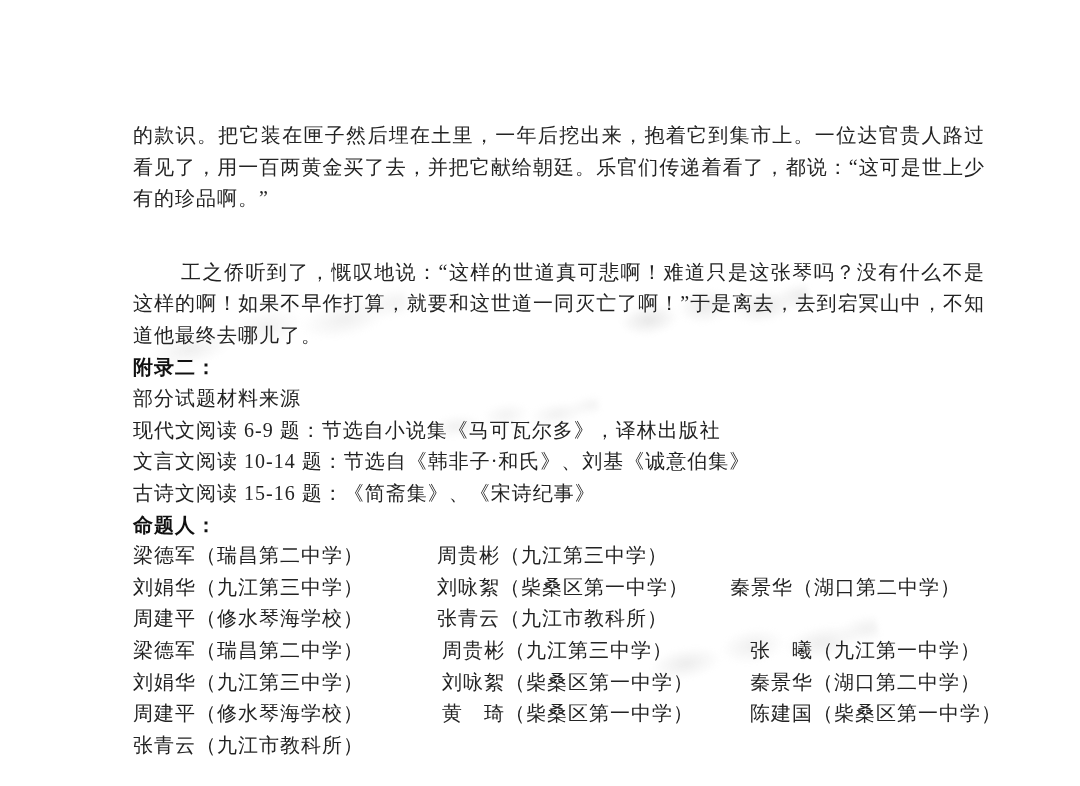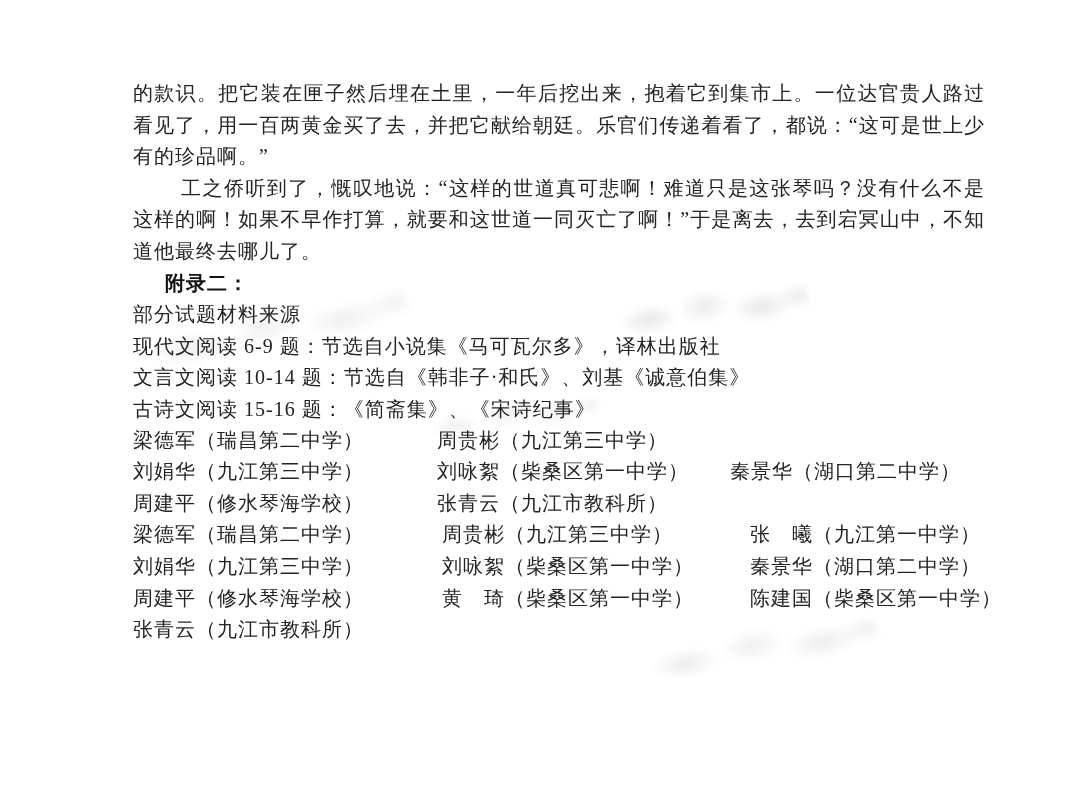--- a/index.html
+++ b/index.html
@@ -14,27 +14,26 @@
   }
   .content {
     position: absolute;
     left: 133px;
     top: 78px;
     width: 852px;
     font-size: 20px;
     line-height: 31.6px;
     letter-spacing: 1px;
   }
-  .para { text-align: justify; }
+  .para { text-align: justify; margin-top: 42px; }
   .para.indent { text-indent: 2.4em; }
   .heading {
     font-family: "Liberation Sans", "DejaVu Sans", sans-serif;
     font-weight: 700;
     color: #111;
-    margin-left: 32px;
   }
   .source-line { white-space: normal; text-align: justify; }
   .names-grid { display: grid; }
   .grid-setters { grid-template-columns: 304px 293px auto; }
   .grid-reviewers { grid-template-columns: 309px 308px auto; }
   .name-cell { white-space: nowrap; font-family: Liberation Mono, monospace; }
   
   .smudge {
     position: absolute;
     filter: blur(2.5px);
@@ -67,20 +66,21 @@
     <div class="para">的款识。把它装在匣子然后埋在土里，一年后挖出来，抱着它到集市上。一位达官贵人路过看见了，用一百两黄金买了去，并把它献给朝廷。乐官们传递着看了，都说：“这可是世上少有的珍品啊。”</div>
     <div class="para indent">工之侨听到了，慨叹地说：“这样的世道真可悲啊！难道只是这张琴吗？没有什么不是这样的啊！如果不早作打算，就要和这世道一同灭亡了啊！”于是离去，去到宕冥山中，不知道他最终去哪儿了。</div>
 
     <div class="heading">附录二：</div>
 
     <div class="source-line">部分试题材料来源</div>
     <div class="source-line">现代文阅读 6-9 题：节选自小说集《马可瓦尔多》，译林出版社</div>
     <div class="source-line">文言文阅读 10-14 题：节选自《韩非子·和氏》、刘基《诚意伯集》</div>
     <div class="source-line">古诗文阅读 15-16 题：《简斋集》、《宋诗纪事》</div>
 
+    <div class="heading">命题人：</div>
 
     <div class="names-grid grid-setters">
       <span class="name-cell">梁德军（瑞昌第二中学）</span>
       <span class="name-cell">周贵彬（九江第三中学）</span>
     </div>
     <div class="names-grid grid-setters">
       <span class="name-cell">刘娟华（九江第三中学）</span>
       <span class="name-cell">刘咏絮（柴桑区第一中学）</span>
       <span class="name-cell">秦景华（湖口第二中学）</span>
     </div>

